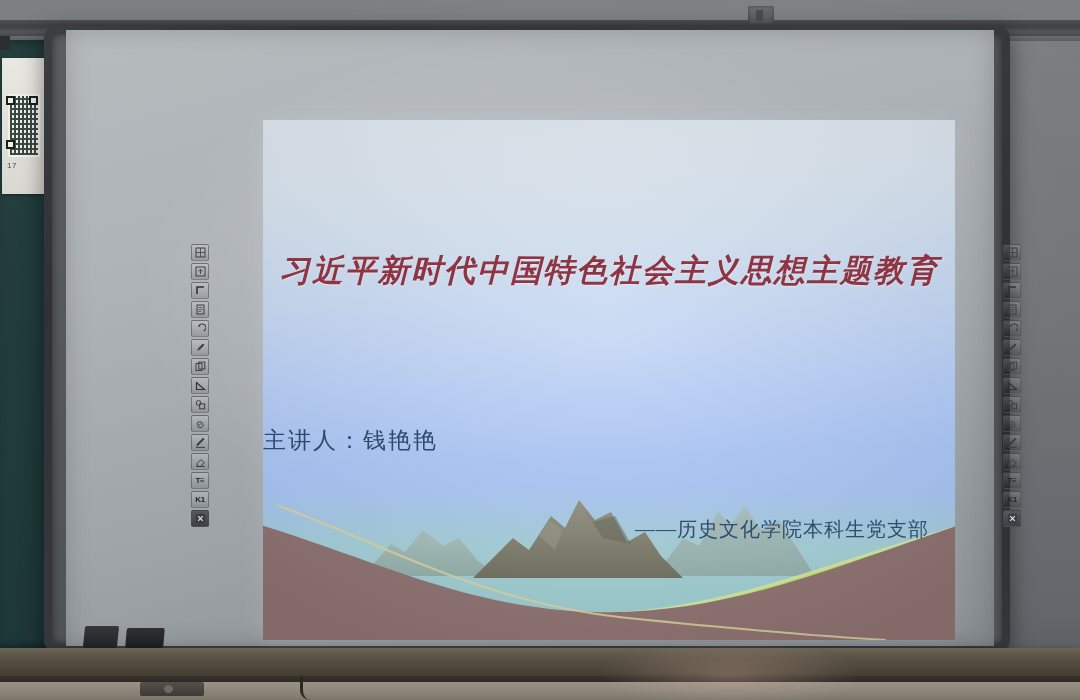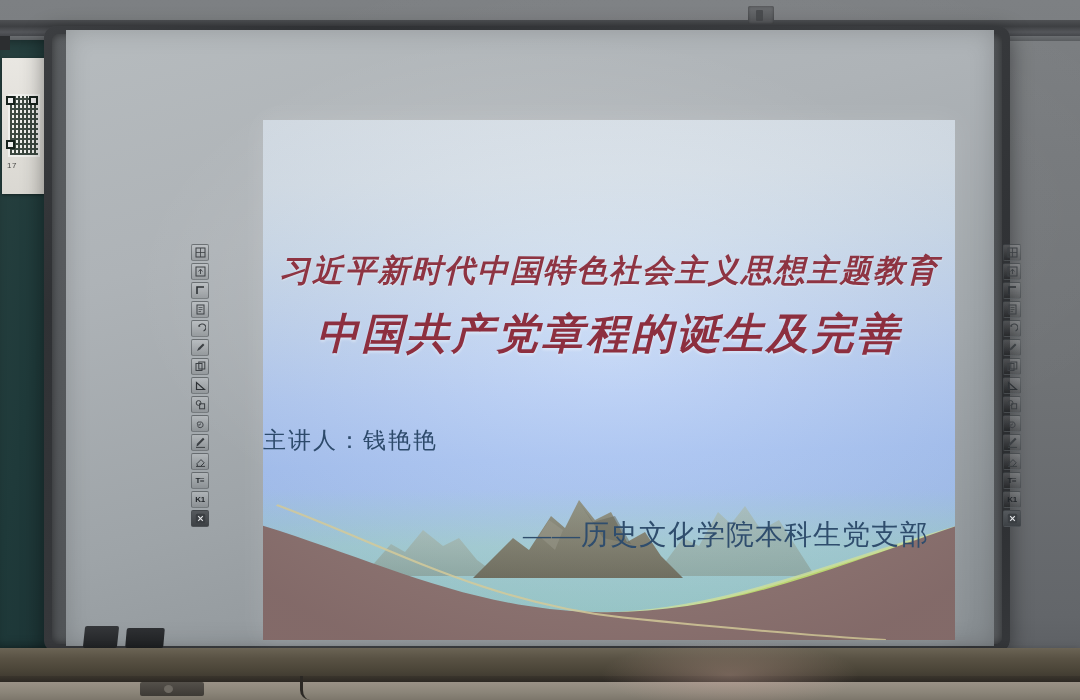--- a/index.html
+++ b/index.html
@@ -108,21 +108,21 @@
     font-size:31px; letter-spacing:2px; color:#8e3442;
     text-shadow:0 1px 2px rgba(255,255,255,.45); font-style:italic; }
   .title-line2{ position:absolute; left:0; right:0; top:186px; text-align:center;
     font-family:"Liberation Serif", serif; font-weight:bold;
     font-size:42px; letter-spacing:3px; color:#8d2f3f;
     text-shadow:0 2px 3px rgba(255,255,255,.4); font-style:italic; }
   .presenter{ position:absolute; left:0; right:0; top:305px; text-align:left;
     font-family:"Liberation Serif", serif; font-size:23px; letter-spacing:2px;
     color:#2d4a6b; }
   .attribution{ position:absolute; right:26px; top:396px;
-    font-family:"Liberation Serif", serif; font-size:28px; letter-spacing:1px;
+    font-family:"Liberation Serif", serif; font-size:20px; letter-spacing:1px;
     color:#2f4d6d; }
 
   
   .landscape{ position:absolute; left:0; right:0; bottom:0; height:190px; overflow:hidden; }
   .mist{ position:absolute; left:0; right:0; bottom:0; height:150px;
     background:linear-gradient(180deg, rgba(168,214,211,0) 0%, rgba(163,212,206,.75) 38%, rgba(150,205,198,.9) 100%); }
   .mtn{ position:absolute; bottom:58px; }
   .hill-green{ position:absolute; left:-4%; bottom:0; width:108%; height:150px; }
   .hill-brown{ position:absolute; left:-4%; bottom:0; width:108%; height:140px; }
   .road{ position:absolute; bottom:0; left:0; width:100%; height:150px; }
@@ -222,21 +222,20 @@
 
         <svg class="road" viewBox="0 0 100 40" preserveAspectRatio="none">
           <path d="M2 4 C 18 15, 32 30, 52 34 C 68 37, 80 39, 90 40" fill="none" stroke="#e0d39a" stroke-width=".5" opacity=".85"></path>
         </svg>
       </div>
 
       <div class="slide-vignette"></div>
 
       <div class="slide-text">
         <div class="title-line1">习近平新时代中国特色社会主义思想主题教育</div>
-        <div class="title-line2">中国共产党章程的诞生及完善</div>
         <div class="presenter">主讲人：钱艳艳</div>
         <div class="attribution">——历史文化学院本科生党支部</div>
       </div>
     </div>
 
     <div class="toolbar left">
         <div class="tool">
           <svg width="11" height="11">
             <rect x="1" y="1" width="9" height="9" fill="none" stroke="#3c4044"></rect>
             <path d="M1 5.5h9M5.5 1v9" stroke="#3c4044" stroke-width=".8"></path>

